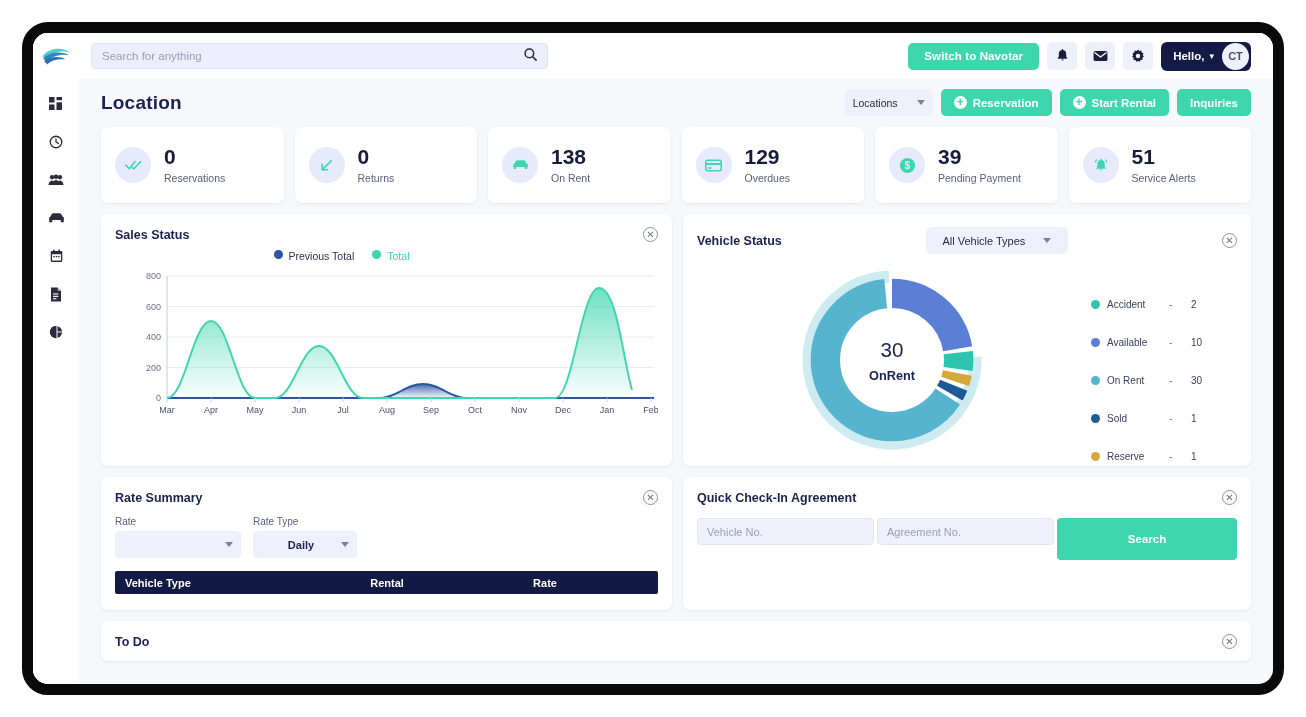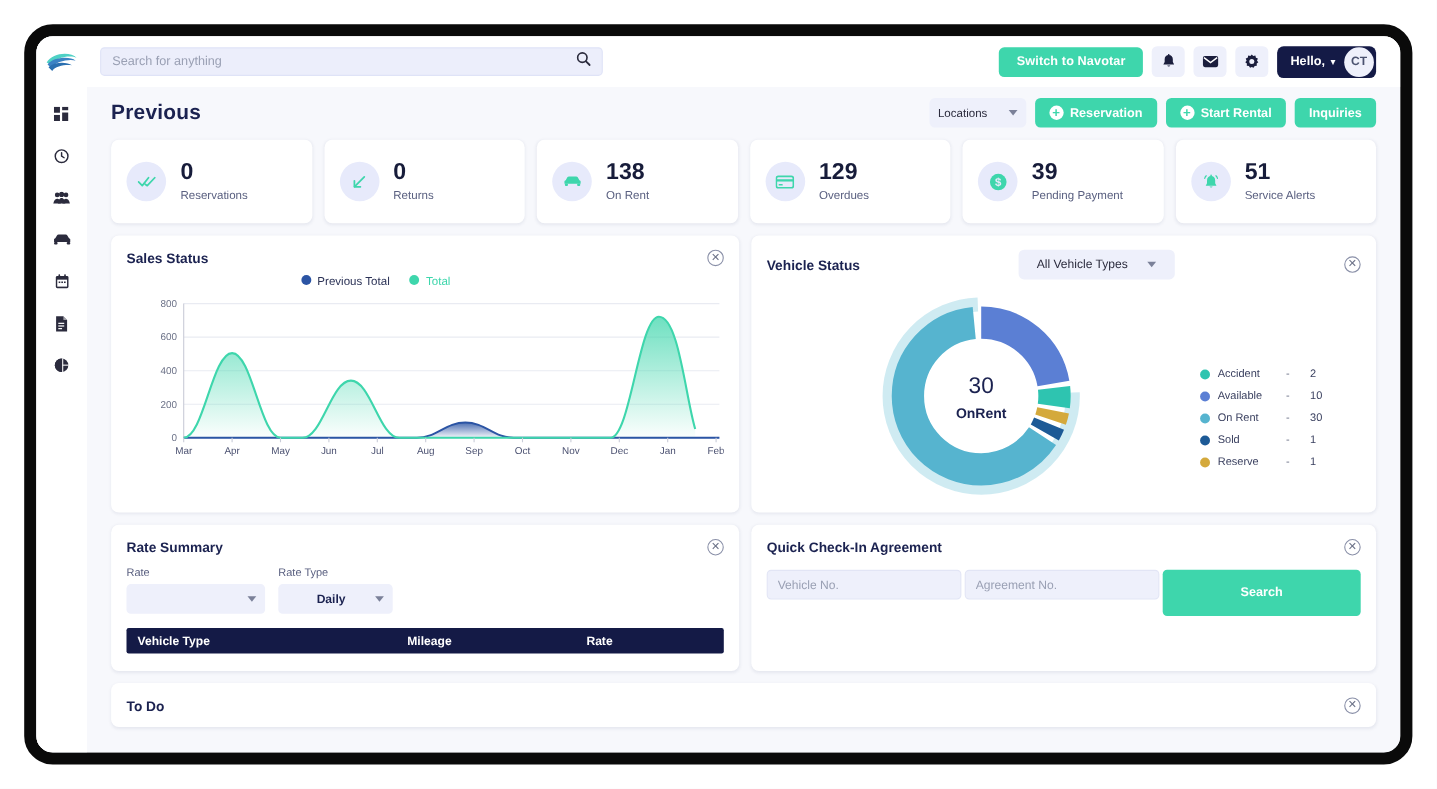--- a/index.html
+++ b/index.html
@@ -134,21 +134,21 @@
   }
 
   
   .chart-area { padding: 4px 10px 6px 8px; }
   .legend { display: flex; gap: 18px; justify-content: center; padding: 8px 0 2px 0; margin-left: -90px; }
   .legend-item { display: flex; align-items: flex-start; gap: 6px; font-size: 10.5px; }
   .dot { width: 9px; height: 9px; border-radius: 50%; }
 
   .donut-wrap { display: flex; align-items: center; height: 212px; padding: 0 10px; }
   .donut-box { flex: 1; display: flex; align-items: center; justify-content: center; }
-  .donut-legend { width: 150px; display: flex; flex-direction: column; gap: 9px; padding-right: 6px; margin-top: 40px; }
+  .donut-legend { width: 150px; display: flex; flex-direction: column; gap: 27px; padding-right: 6px; margin-top: 40px; }
   .dl-row { display: flex; align-items: center; font-size: 10px; color: #3b4160; }
   .dl-row .dot { margin-right: 7px; }
   .dl-name { width: 62px; }
   .dl-dash { width: 22px; color: #6b7187; }
   .dl-val { color: #3b4160; }
 
   
   .fields { display: flex; gap: 12px; padding: 11px 14px 0 14px; }
   .field { display: flex; flex-direction: column; }
   .field-lab { font-size: 10px; color: #5a6080; margin-bottom: 4px; }
@@ -295,21 +295,21 @@
           <span class="hello">Hello,</span>
           <span class="caret">▾</span>
           <div class="avatar">CT</div>
         </div>
       </div>
     </div>
 
     <div class="content">
 
       <div class="page-head">
-        <div class="page-title">Previous</div>
+        <div class="page-title">Location</div>
         <div class="head-actions">
           <div class="sel-locations">
             <span>Locations</span>
             <span class="tri"></span>
           </div>
           <button class="btn-green">
             <span class="plus-circle">+</span>
             <span>Reservation</span>
           </button>
           <button class="btn-green">
@@ -576,21 +576,21 @@
             <div class="field">
               <span class="field-lab">Rate Type</span>
               <div class="field-sel" style="width:104px">
                 <span class="val">Daily</span>
                 <span class="tri"></span>
               </div>
             </div>
           </div>
           <div class="thead">
             <span class="th1">Vehicle Type</span>
-            <span class="th2">Mileage</span>
+            <span class="th2">Rental</span>
             <span class="th3">Rate</span>
           </div>
         </div>
 
         <div class="panel" style="flex:1;height:133px;">
           <div class="panel-head">
             <div class="panel-title">Quick Check-In Agreement</div>
             <div class="panel-x">✕</div>
           </div>
           <div class="qc-row">

